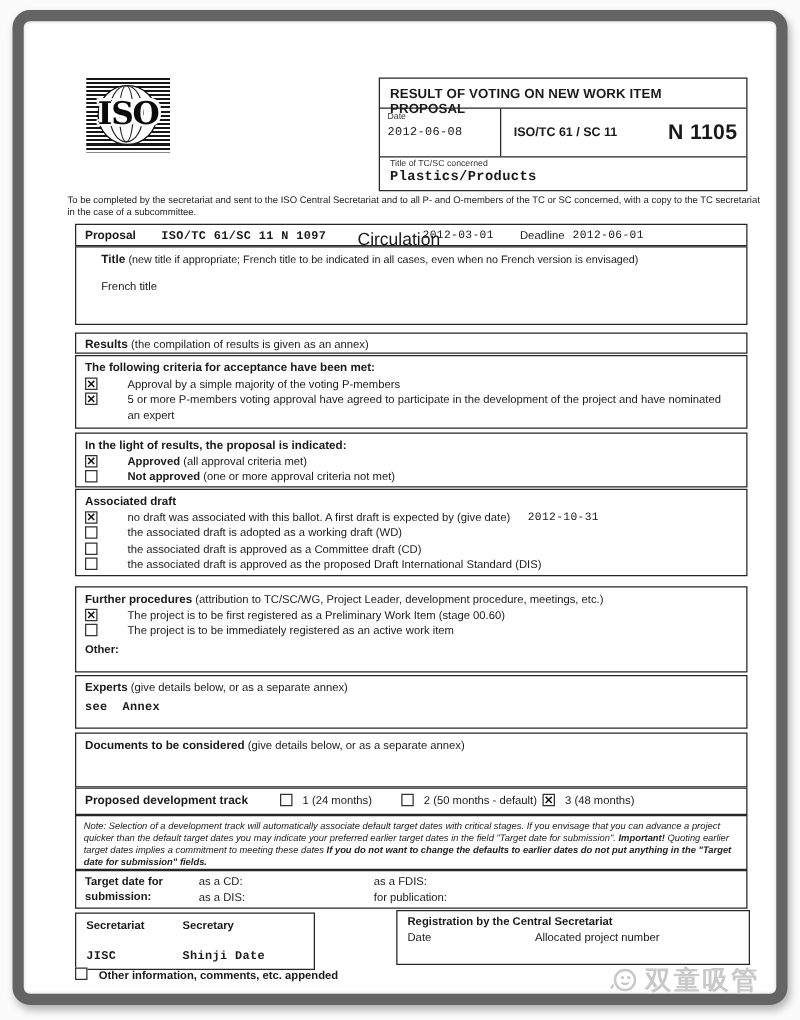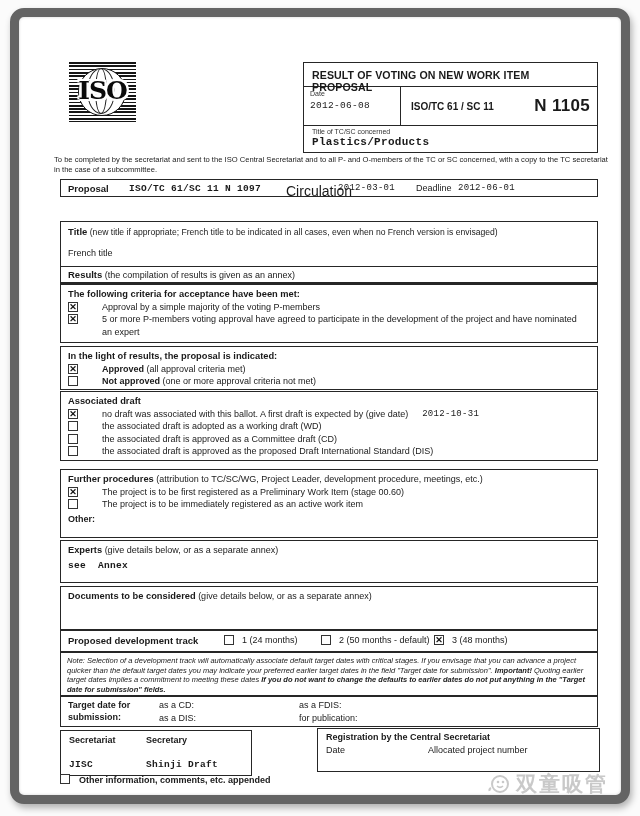--- a/index.html
+++ b/index.html
@@ -52,21 +52,21 @@
   .hdr-comm .c { font-size:10px; font-weight:bold; }
   .hdr-comm .n { font-size:17px; font-weight:bold; letter-spacing:.3px; }
   .hdr-row3 { height:26px; padding:2px 8px; }
   .hdr-row3 .v { font-size:11px; margin-top:1px; }
 
   .instruction { left:54px; top:155px; width:556px; font-size:7.6px; line-height:9.6px; color:#222; }
 
   .proposal-box { left:60px; top:179px; width:538px; height:18px; }
   .proposal-box span { position:absolute; top:3px; }
 
-  .title-box { left:60px; top:197px; width:538px; height:63px; padding:4px 7px;margin-top:24px; }
+  .title-box { left:60px; top:197px; width:538px; height:63px; padding:4px 20px; }
   .title-hint { font-size:8.6px; }
   .title-en { margin-top:4px; display:flex; }
   .title-en .l { width:93px; font-size:9px; }
   .title-fr { margin-top:11px; font-size:9px; }
 
   .results-box { left:60px; top:266px; width:538px; height:17px; padding:2px 7px; }
 
   .criteria-box { left:60px; top:284px; width:538px; height:59px; padding-top:3px; }
   .criteria-box .hd { padding-left:7px; }
   .criteria-box .lbl { max-width:478px; }
@@ -274,21 +274,21 @@
     <span class="t-cd">as a CD:</span>
     <span class="t-dis">as a DIS:</span>
     <span class="t-fdis">as a FDIS:</span>
     <span class="t-pub">for publication:</span>
   </div>
 
   <div class="bx b15 sec-box">
     <span class="s1">Secretariat</span>
     <span class="s2">Secretary</span>
     <span class="s3 monob">JISC</span>
-    <span class="s4 monob">Shinji Draft</span>
+    <span class="s4 monob">Shinji Date</span>
   </div>
 
   <div class="bx b15 reg-box">
     <span class="r1">Registration by the Central Secretariat</span>
     <span class="r2">Date</span>
     <span class="r3">Allocated project number</span>
   </div>
 
   <div class="abs other-row">
     <span class="cb"></span>

